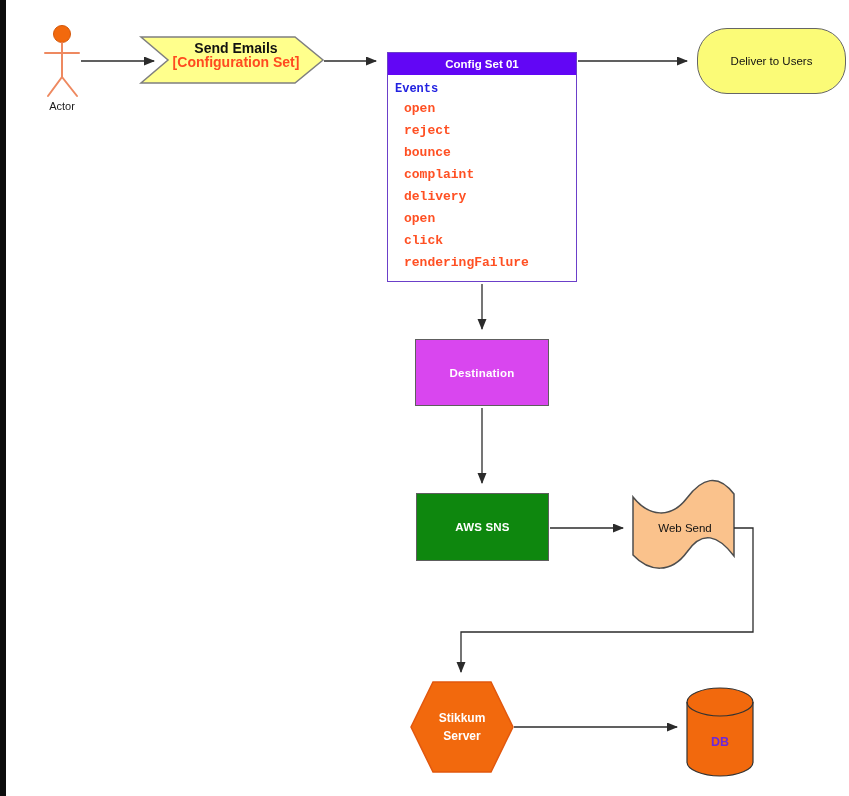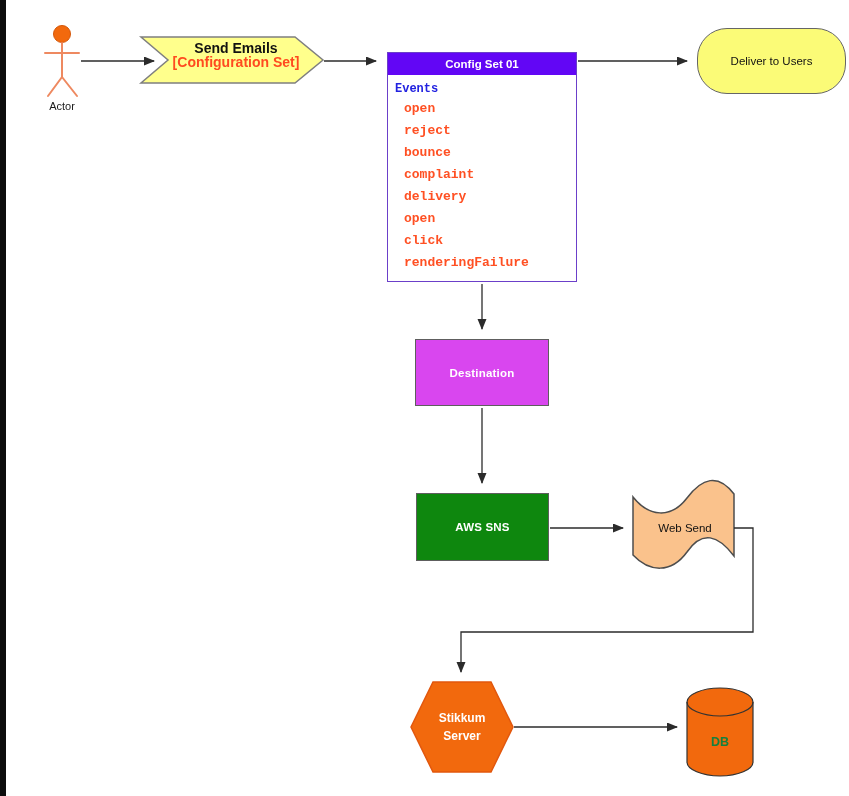--- a/index.html
+++ b/index.html
@@ -29,21 +29,21 @@
   #deliver-node{left:697px;top:28px;width:149px;height:66px;background:#fbfb77;
                 border:1.5px solid #666666;}
   #destination-node{left:415px;top:339px;width:134px;height:67px;background:#d946ef;
                     border:1px solid #5e5e5e;}
   #aws-sns-node{left:416px;top:493px;width:133px;height:68px;background:#0e870e;
                 border:1px solid #5e5e5e;}
   #webhook-label{left:637px;top:516px;width:96px;height:24px;}
   #stikkum-label{left:411px;top:702px;width:102px;height:50px;flex-direction:column;
                  line-height:18px;font-size:12px;font-weight:bold;color:#ffffff;}
   #db-label{left:690px;top:730px;width:60px;height:24px;font-size:12.5px;
-            font-weight:bold;color:#15803d;}
+            font-weight:bold;color:#6d28d9;}
 </style>
 </head>
 <body>
 
 <div id="canvas">
 
   <div id="edge-strip"></div>
 
   <svg id="diagram-svg" viewBox="0 0 849 796" xmlns="http://www.w3.org/2000/svg">
     <defs>

